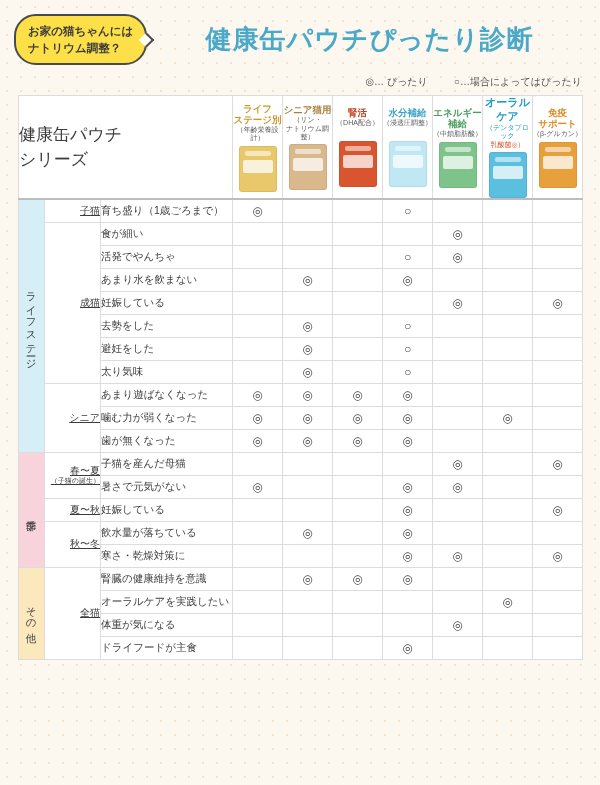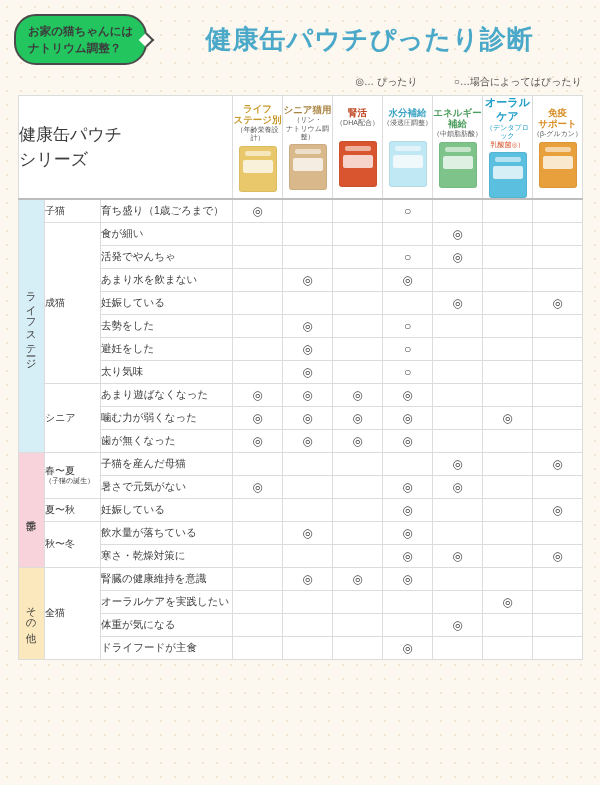--- a/index.html
+++ b/index.html
@@ -23,21 +23,21 @@
   
   .header{
     display:flex;align-items:center;
     padding:14px 14px 0 14px;
     gap:10px;
   }
   .bubble{
     border:2px solid #4a4a4a;
     border-radius:22px;
     padding:7px 12px;
-    background:#22c55e;
+    background:#fde047;
     font-size:11.5px;
     line-height:1.45;
     font-weight:bold;
     white-space:nowrap;
     position:relative;
   }
   .bubble:after{
     content:"";position:absolute;right:-7px;top:50%;
     width:9px;height:9px;background:#fffdf8;
     border-right:2px solid #4a4a4a;border-top:2px solid #4a4a4a;
@@ -48,21 +48,21 @@
   .title{
     font-size:26px;font-weight:bold;letter-spacing:1px;
     color:#4aa8c9;
     flex:1;text-align:center;
     padding-right:4px;
     white-space:nowrap;
   }
 
   
   .legend{
-    display:flex;justify-content:flex-end;gap:36px;
+    display:flex;justify-content:flex-end;gap:26px;
     font-size:10px;padding:10px 18px 6px 0;color:#55524f;
   }
   .legend span{white-space:nowrap;}
 
   
   table.matrix{
     border-collapse:collapse;
     margin:0 18px;
     width:564px;
     background:#ffffff;
@@ -119,21 +119,21 @@
   }
   .cat span{
     writing-mode:vertical-rl;
     display:inline-block;
   }
   .cat.life{background:#d6eef5;}
   .cat.season{background:#f8d3dc;}
   .cat.other{background:#fbe9bd;}
 
   .sub{
-    width:56px;text-align:left;font-size:10px;line-height:1.25;padding:3px 1px;
+    width:56px;text-align:right;font-size:10px;line-height:1.25;padding:3px 1px;text-decoration:underline;
   }
   .sub .small{font-size:7px;display:block;line-height:1.2;}
 
   .item{
     font-size:10.5px;
     padding:3px 6px;
     width:132px;
     white-space:nowrap;
   }
   .cellrow td{height:22px;}

